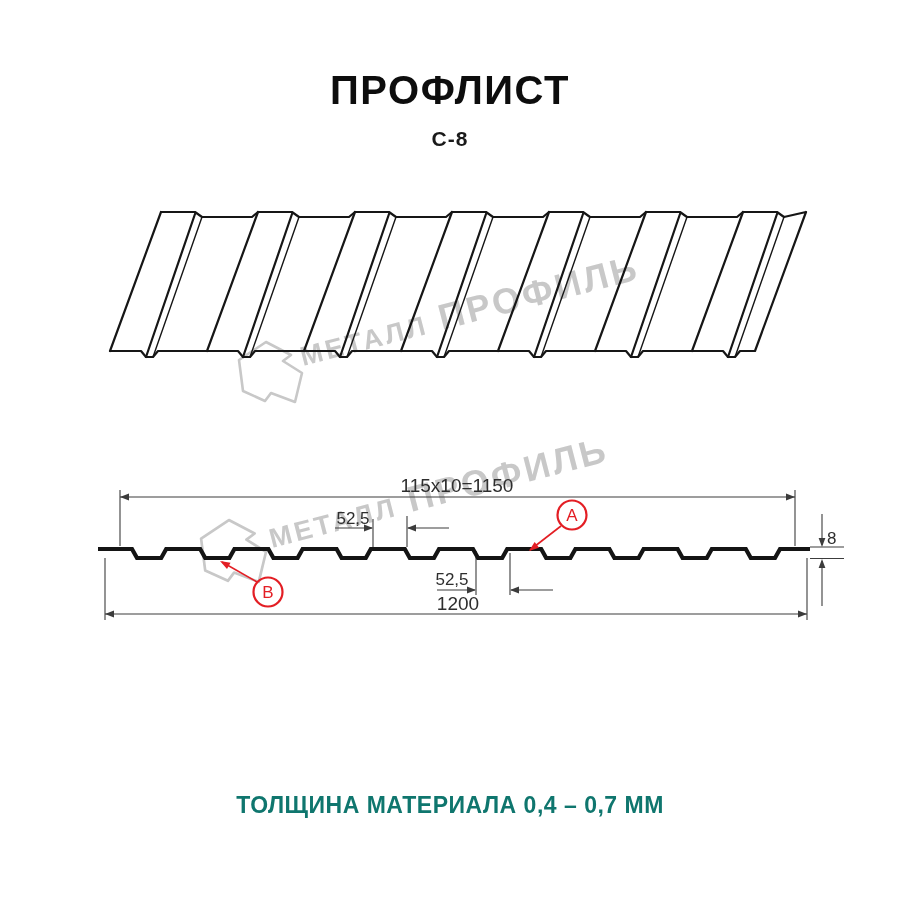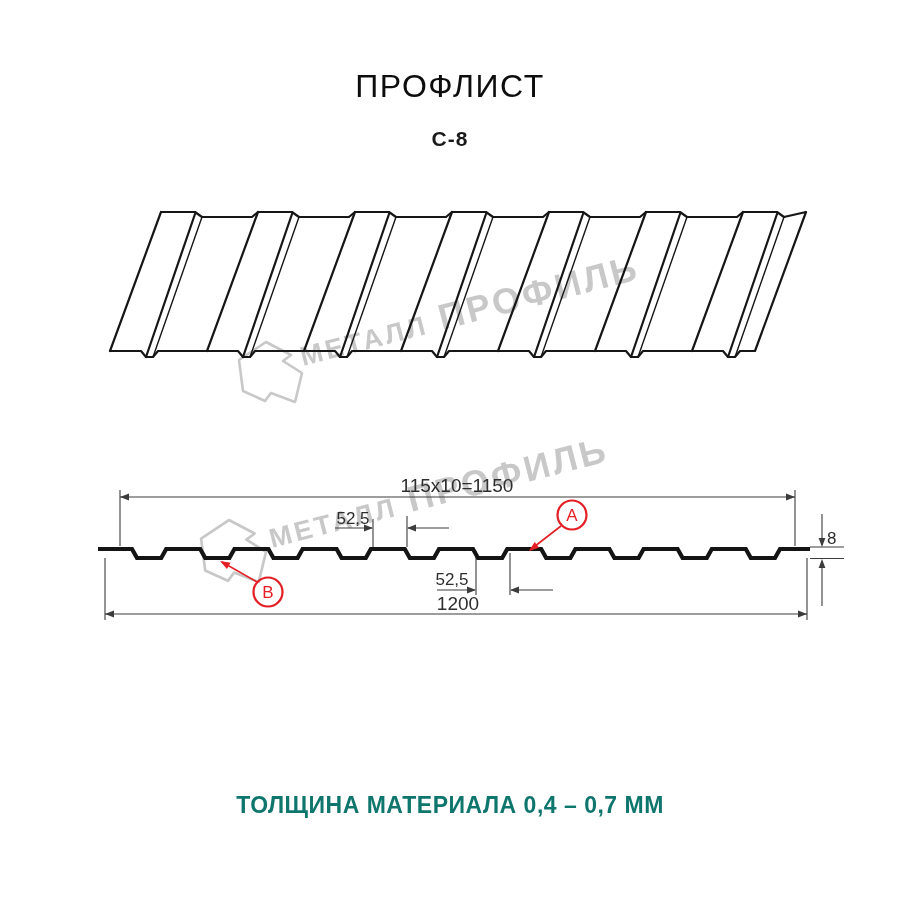--- a/index.html
+++ b/index.html
@@ -1,19 +1,19 @@
 <!DOCTYPE html>
 <html><head>
 <meta charset="utf-8">
 <style>
   html,body{margin:0;padding:0;background:#ffffff;}
   #page{position:relative;width:900px;height:900px;background:#ffffff;overflow:hidden;
         font-family:"Liberation Sans",sans-serif;}
   .abs{position:absolute;}
-  #title{top:68px;left:0;right:0;text-align:center;font-size:32px;font-weight:400;
+  #title{top:68px;left:0;right:0;text-align:center;font-size:40px;font-weight:700;
          letter-spacing:1.5px;color:#0d0d0d;}
   #subtitle{top:127px;left:0;right:0;text-align:center;font-size:21px;font-weight:600;
             letter-spacing:1px;color:#1a1a1a;}
   #footerNote{top:792px;left:0;right:0;text-align:center;font-size:23px;font-weight:600;
               letter-spacing:0.5px;color:#0f766e;}
   #drawing{position:absolute;inset:0;}
   svg text{font-family:"Liberation Sans",sans-serif;}
 </style>
 </head>
 <body>

